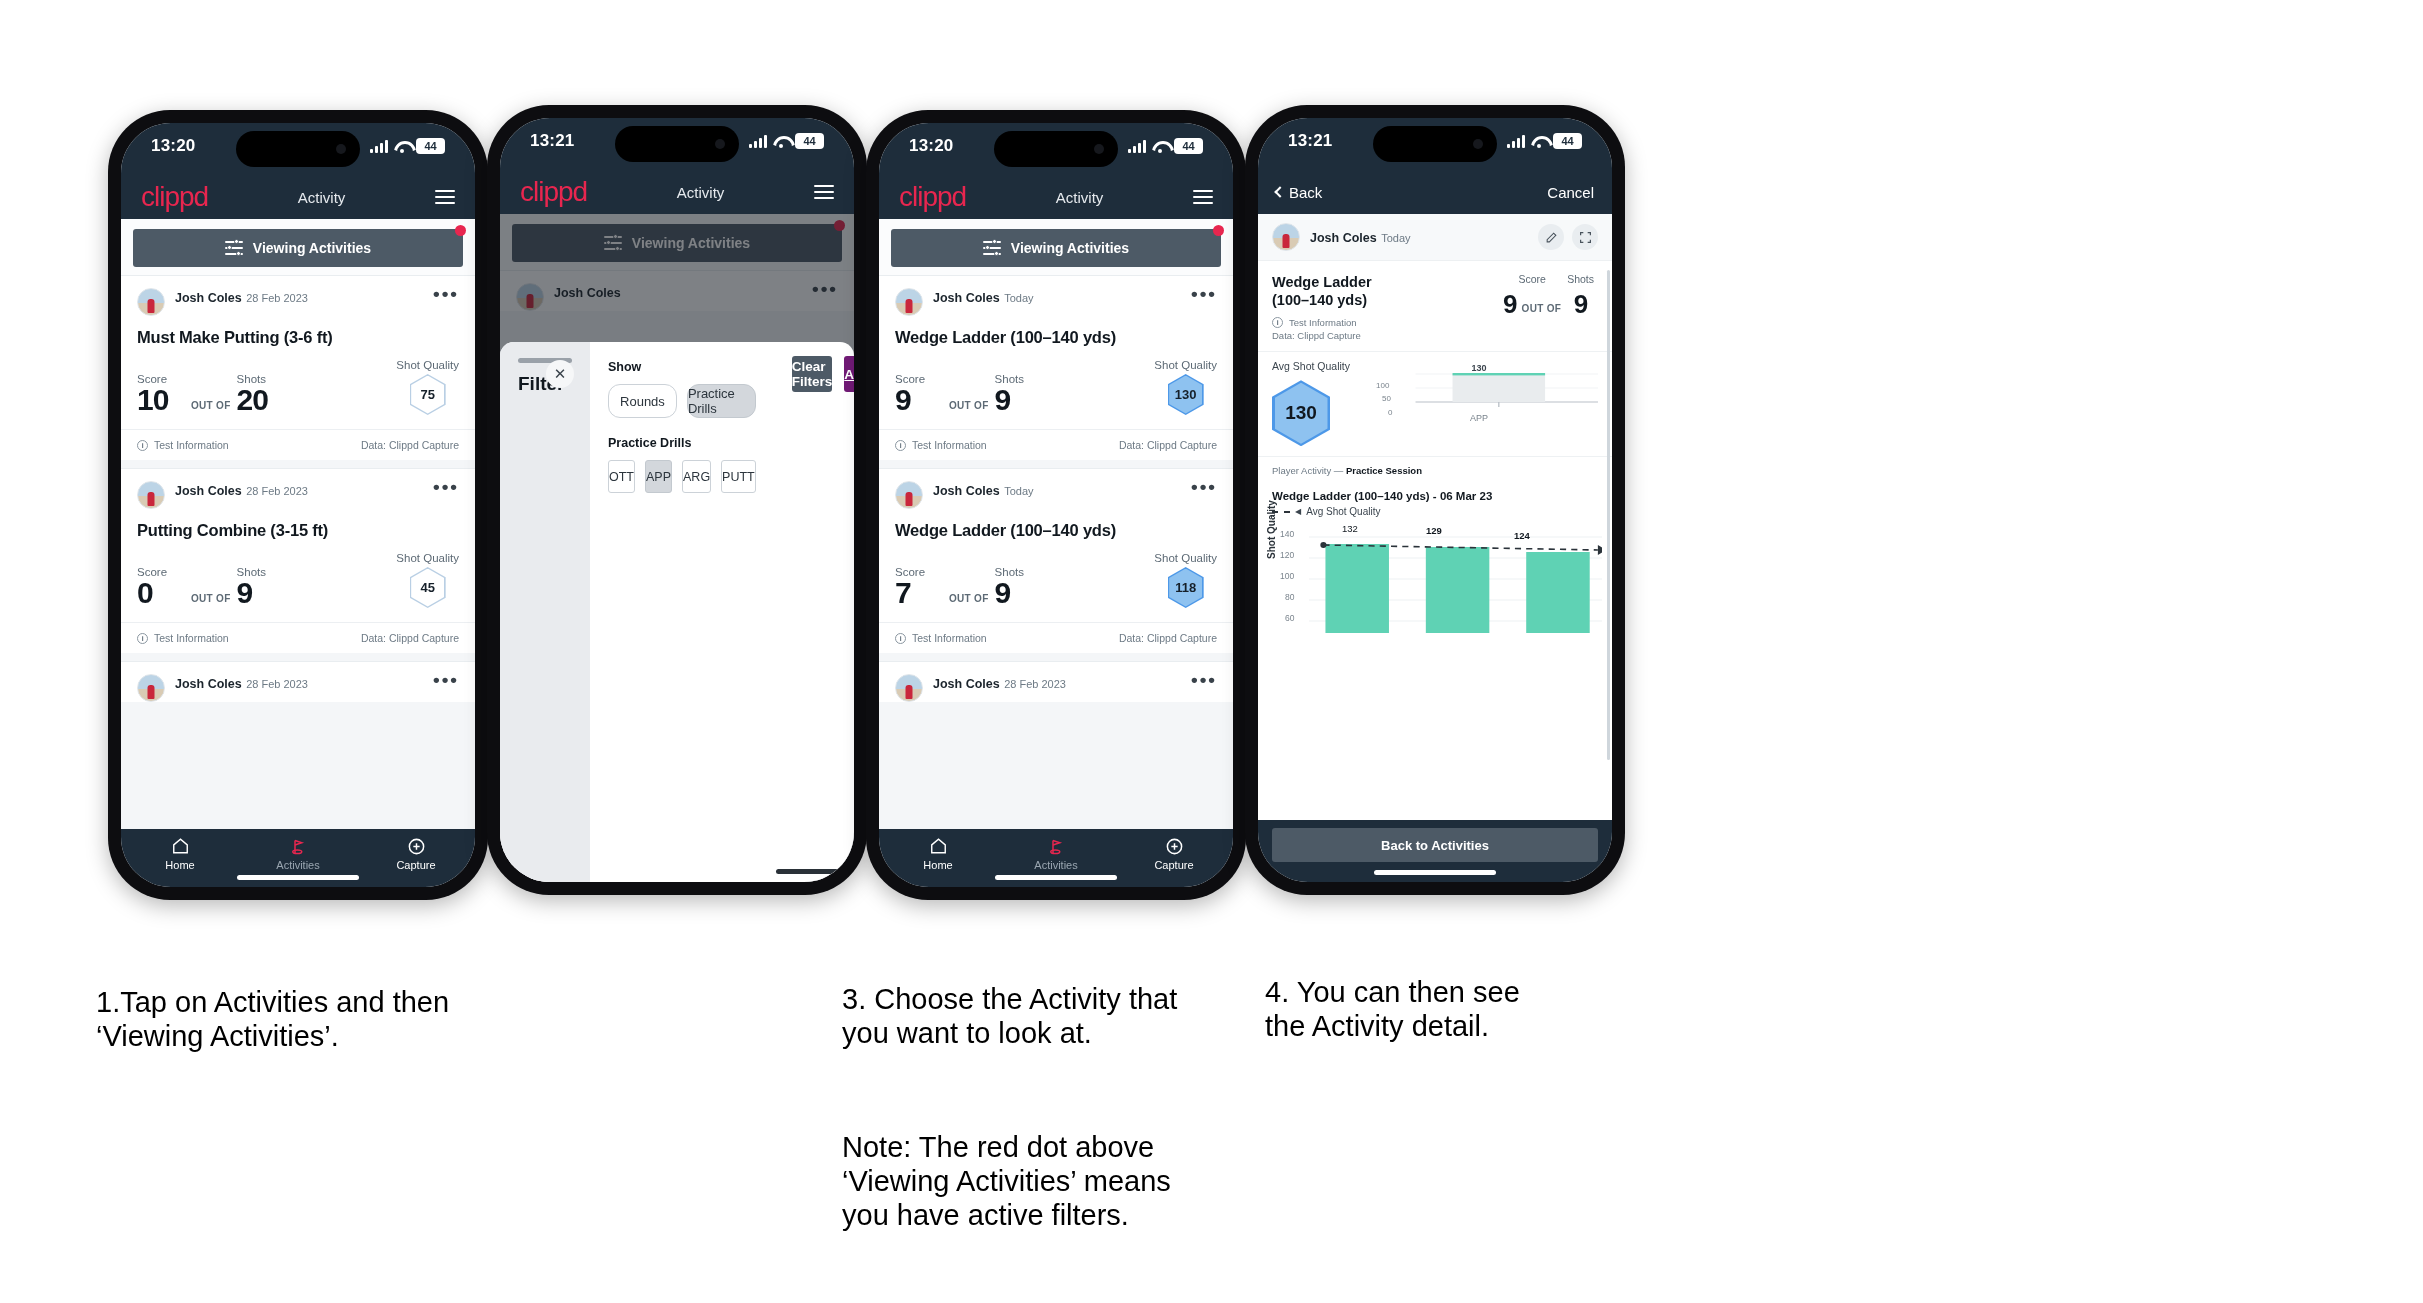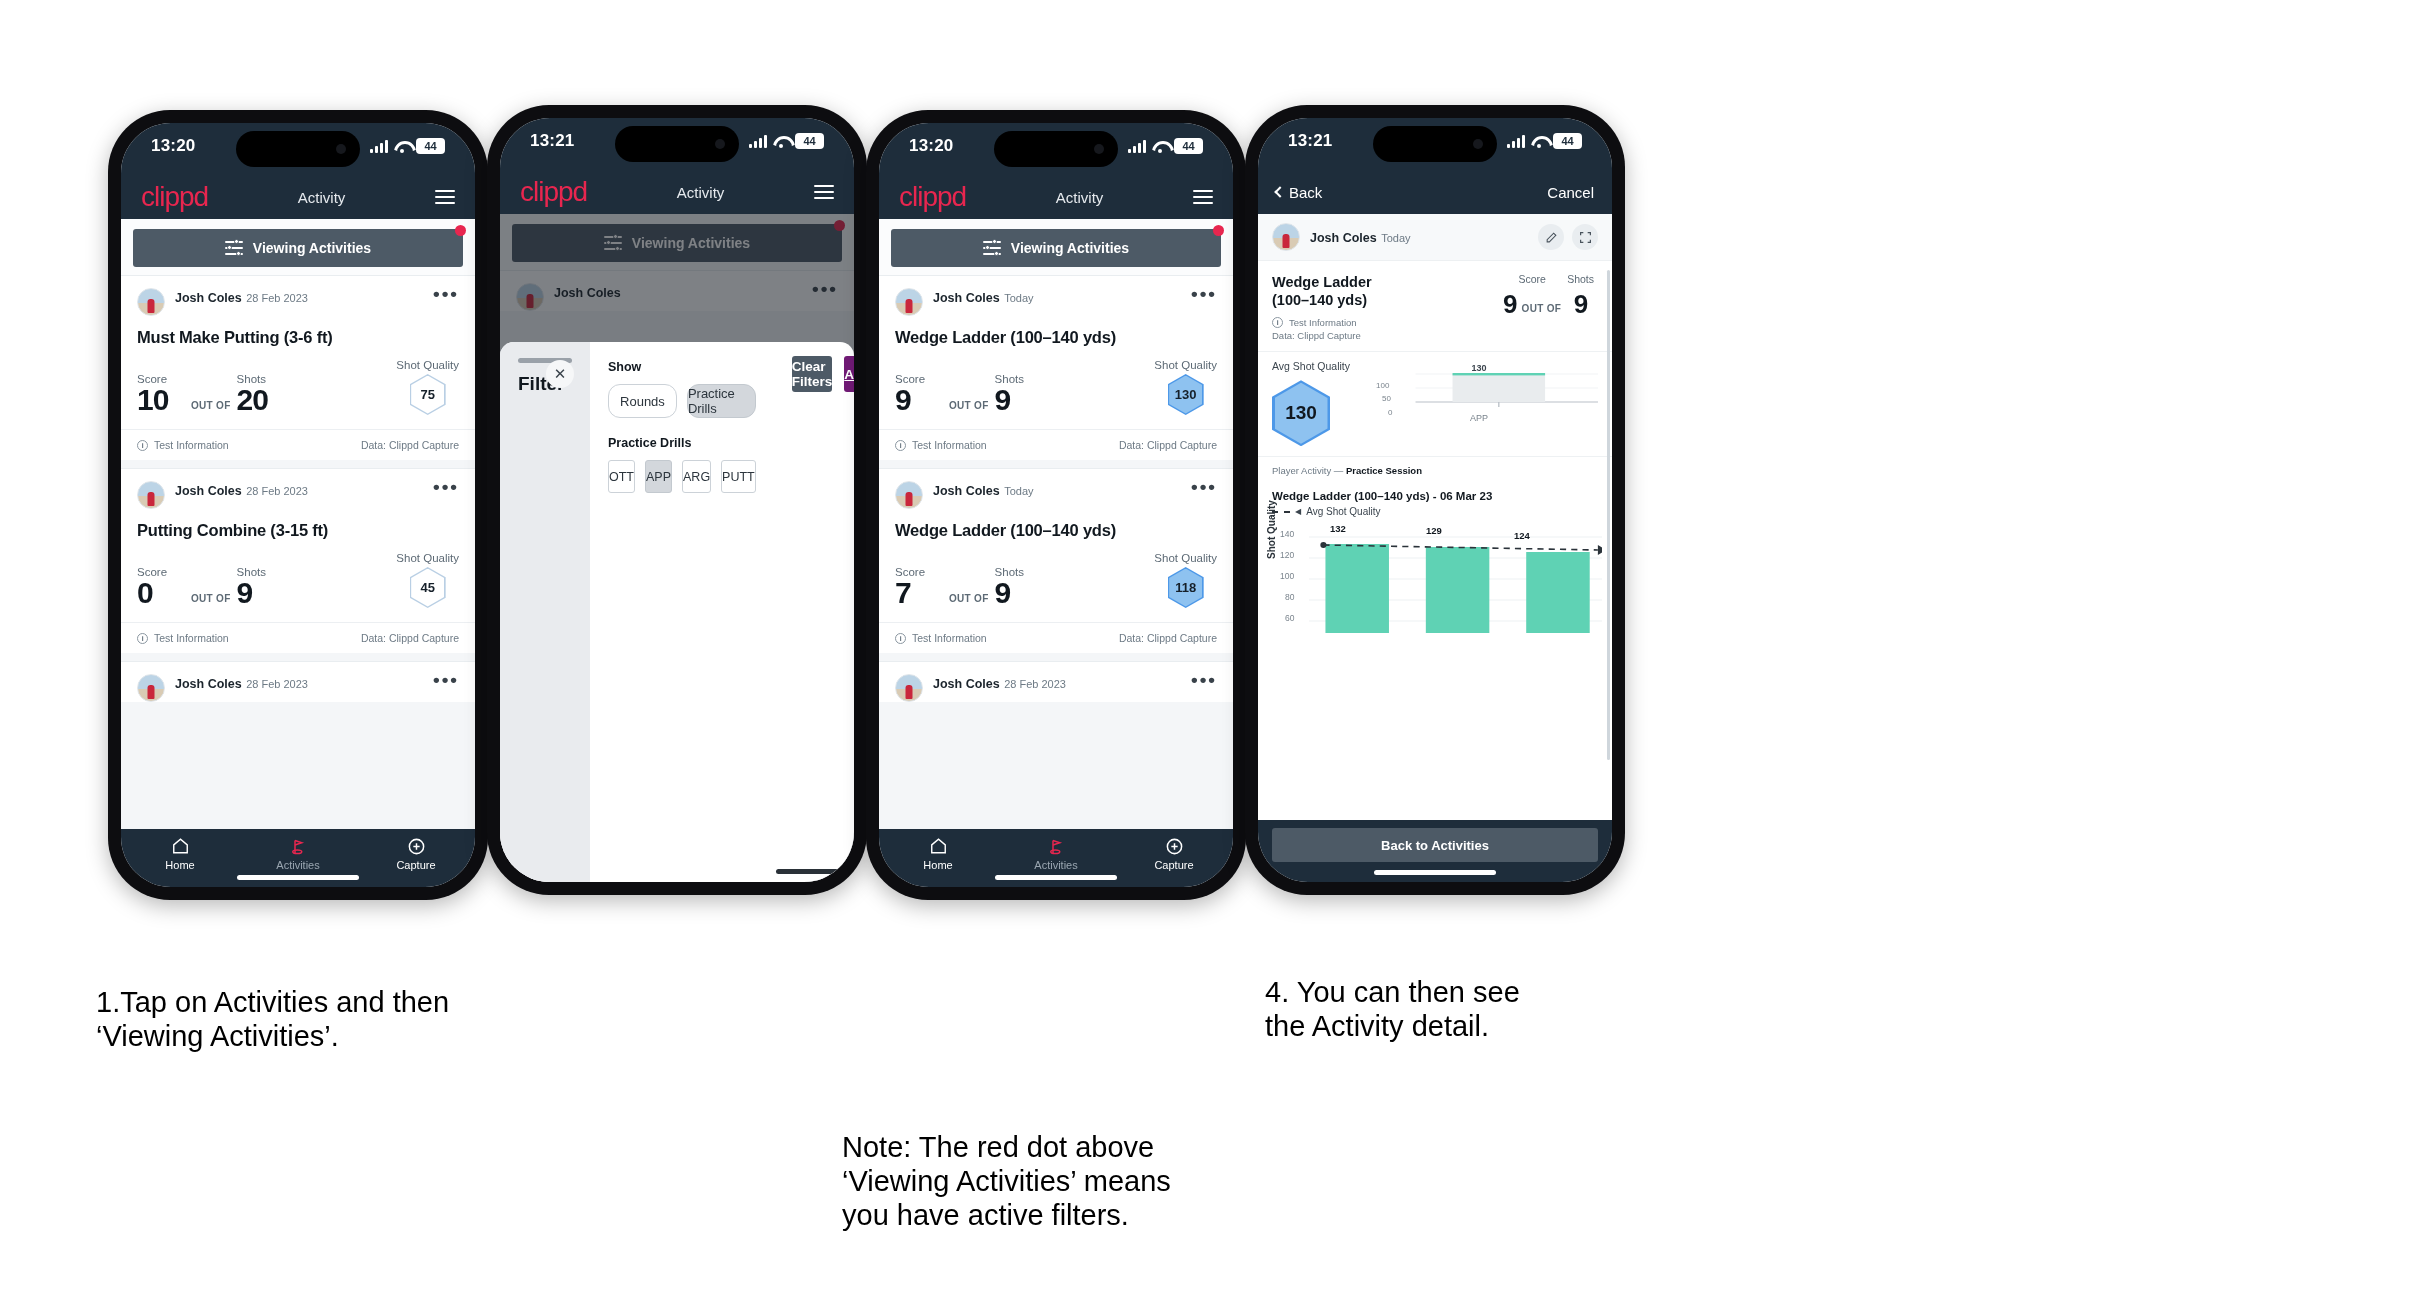--- a/index.html
+++ b/index.html
@@ -808,38 +808,39 @@
               <path d="M326 24 l8 5 -8 5 z" fill="#2b333a"></path>
             </svg>
             <div style="position:absolute; left:0; top:0; width:100%; height:112px; pointer-events:none;">
               <span style="position:absolute; left:8px; top:40px; transform:rotate(-90deg); transform-origin:left top;
                            font-size:10px; font-weight:700; color:#2b333a; white-space:nowrap;">Shot Quality</span>
               <span style="position:absolute; left:22px; top:10px; font-size:8.5px; color:#7a848d;">140</span>
               <span style="position:absolute; left:22px; top:31px; font-size:8.5px; color:#7a848d;">120</span>
               <span style="position:absolute; left:22px; top:52px; font-size:8.5px; color:#7a848d;">100</span>
               <span style="position:absolute; left:27px; top:73px; font-size:8.5px; color:#7a848d;">80</span>
               <span style="position:absolute; left:27px; top:94px; font-size:8.5px; color:#7a848d;">60</span>
-              <span style="position:absolute; left:72px;  top:4px; font-size:9.5px; font-weight:700; color:#11181f;">132</span>
+              <span style="position:absolute; left:84px;  top:4px; font-size:9.5px; font-weight:400; color:#11181f;">132</span>
               <span style="position:absolute; left:168px; top:6px; font-size:9.5px; font-weight:700; color:#11181f;">129</span>
               <span style="position:absolute; left:256px; top:11px; font-size:9.5px; font-weight:700; color:#11181f;">124</span>
             </div>
           </div>
 
         </div>
         <div class="scrollbar"></div>
       </div>
 
       <div class="bottom-btn-wrap">
         <div class="bottom-btn">Back to Activities</div>
         <div class="home-ind"></div>
       </div>
     </div>
   </div>
 
   <div class="caption" style="left:96px; top:985px; width:400px;">1.Tap on Activities and then ‘Viewing Activities’.</div>
 
 
+  <div class="caption" style="left:842px; top:982px; width:360px;">3. Choose the Activity that you want to look at.</div>
 
   <div class="caption" style="left:842px; top:1130px; width:370px;">Note: The red dot above ‘Viewing Activities’ means you have active filters.</div>
 
   <div class="caption" style="left:1265px; top:975px; width:300px;">4. You can then see the Activity detail.</div>
 
 </div>
 
 </body></html>

